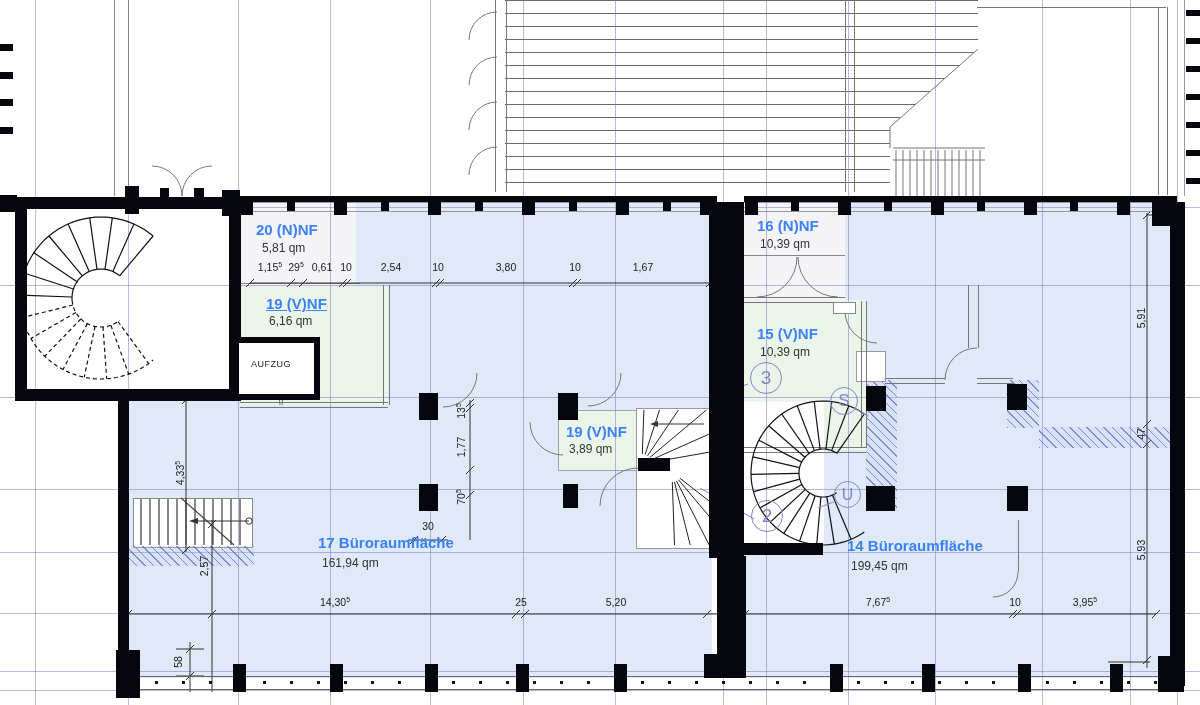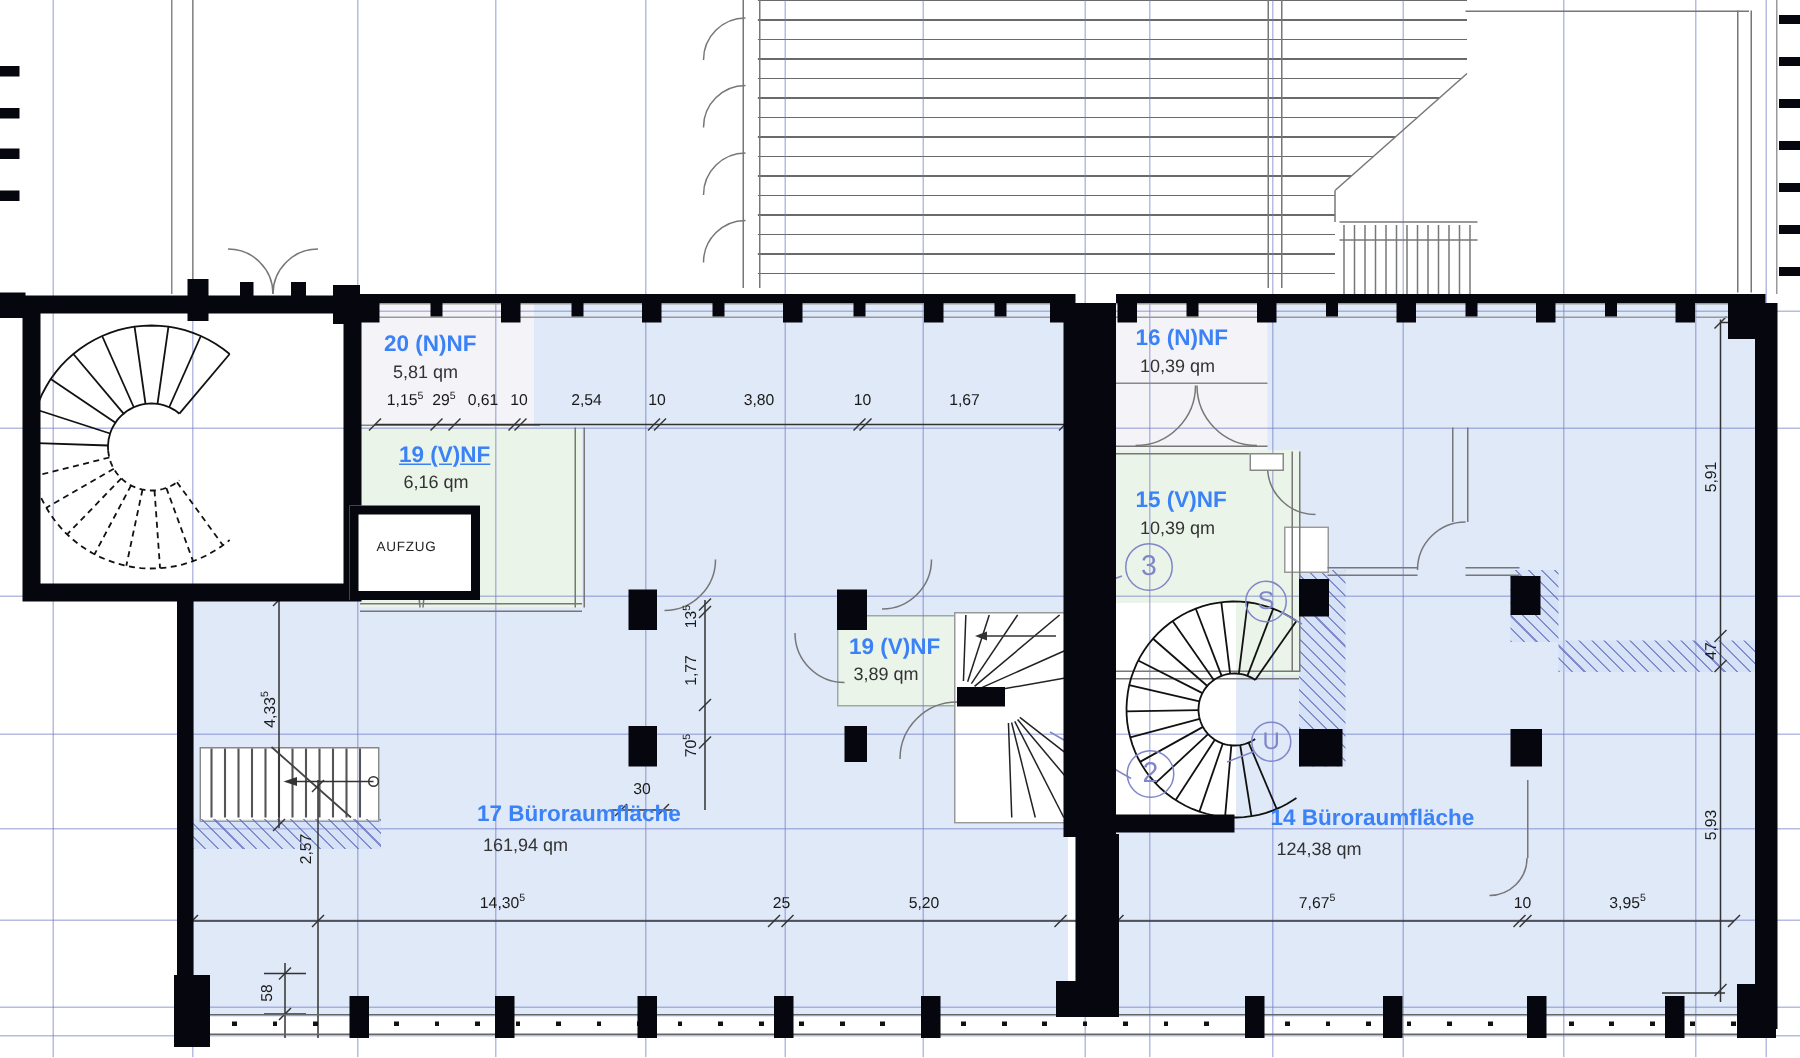--- a/index.html
+++ b/index.html
@@ -288,21 +288,21 @@
   <div class="rarea" style="left:269px;top:314px;">6,16 qm</div>
   <div class="rname" style="left:566px;top:423px;">19 (V)NF</div>
   <div class="rarea" style="left:569px;top:442px;">3,89 qm</div>
   <div class="rname" style="left:318px;top:534px;">17 Büroraumfläche</div>
   <div class="rarea" style="left:322px;top:556px;">161,94 qm</div>
   <div class="rname" style="left:757px;top:217px;">16 (N)NF</div>
   <div class="rarea" style="left:760px;top:237px;">10,39 qm</div>
   <div class="rname" style="left:757px;top:325px;">15 (V)NF</div>
   <div class="rarea" style="left:760px;top:345px;">10,39 qm</div>
   <div class="rname" style="left:847px;top:537px;">14 Büroraumfläche</div>
-  <div class="rarea" style="left:851px;top:559px;">124,38 qm</div>
+  <div class="rarea" style="left:851px;top:559px;">199,45 qm</div>
 
   <div class="marker" style="left:750px;top:362px;width:30px;height:30px;font-size:19px;">
       <span>3</span>
     </div>
   <div class="marker" style="left:830px;top:387px;width:26px;height:26px;font-size:17px;">
       <span>S</span>
     </div>
   <div class="marker" style="left:834px;top:481px;width:25px;height:25px;font-size:16px;">
       <span>U</span>
     </div>

